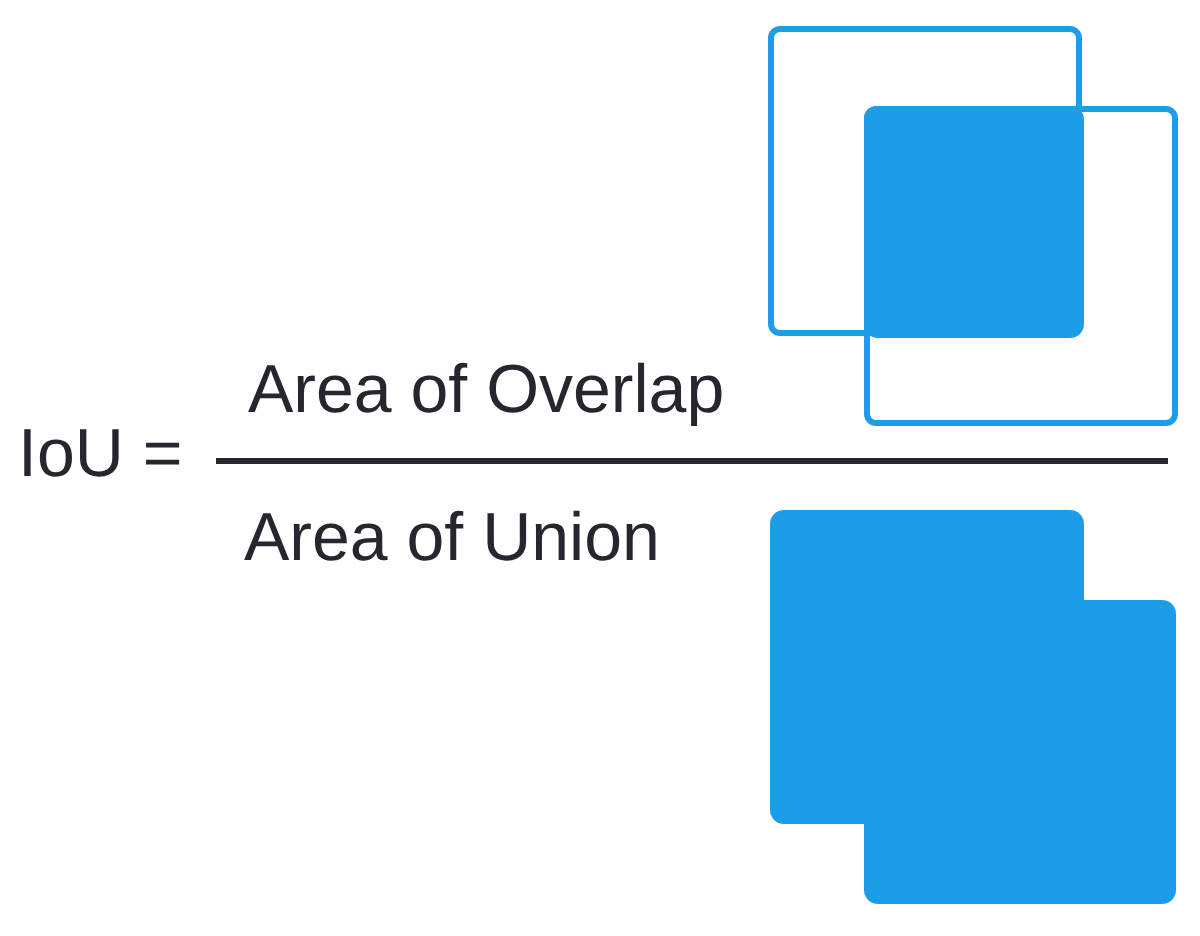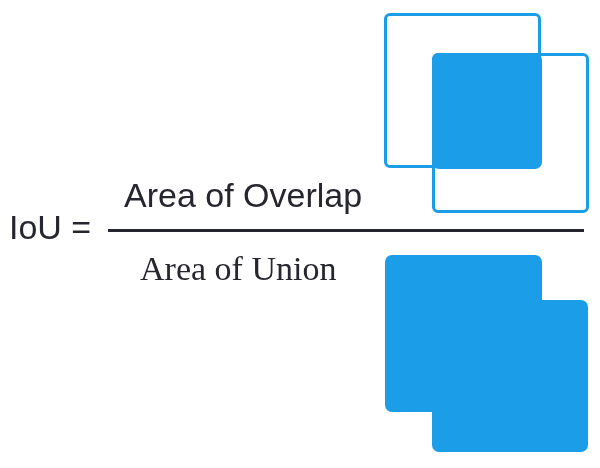--- a/index.html
+++ b/index.html
@@ -22,21 +22,21 @@
   
   .formula-text {
     position: absolute;
     color: var(--text-color);
     font-size: 34px;
     line-height: 1;
     white-space: nowrap;
   }
   .lhs        { left: 9px;   top: 210px; }
   .numerator  { left: 124px; top: 178px; }
-  .denominator{ left: 140px; top: 252px; font-family: Liberation Serif, serif; }
+  .denominator{ left: 122px; top: 252px; }
 
   .fraction-bar {
     position: absolute;
     left: 108px;
     top: 229px;
     width: 476px;
     height: 3px;
     background: var(--text-color);
   }
 

